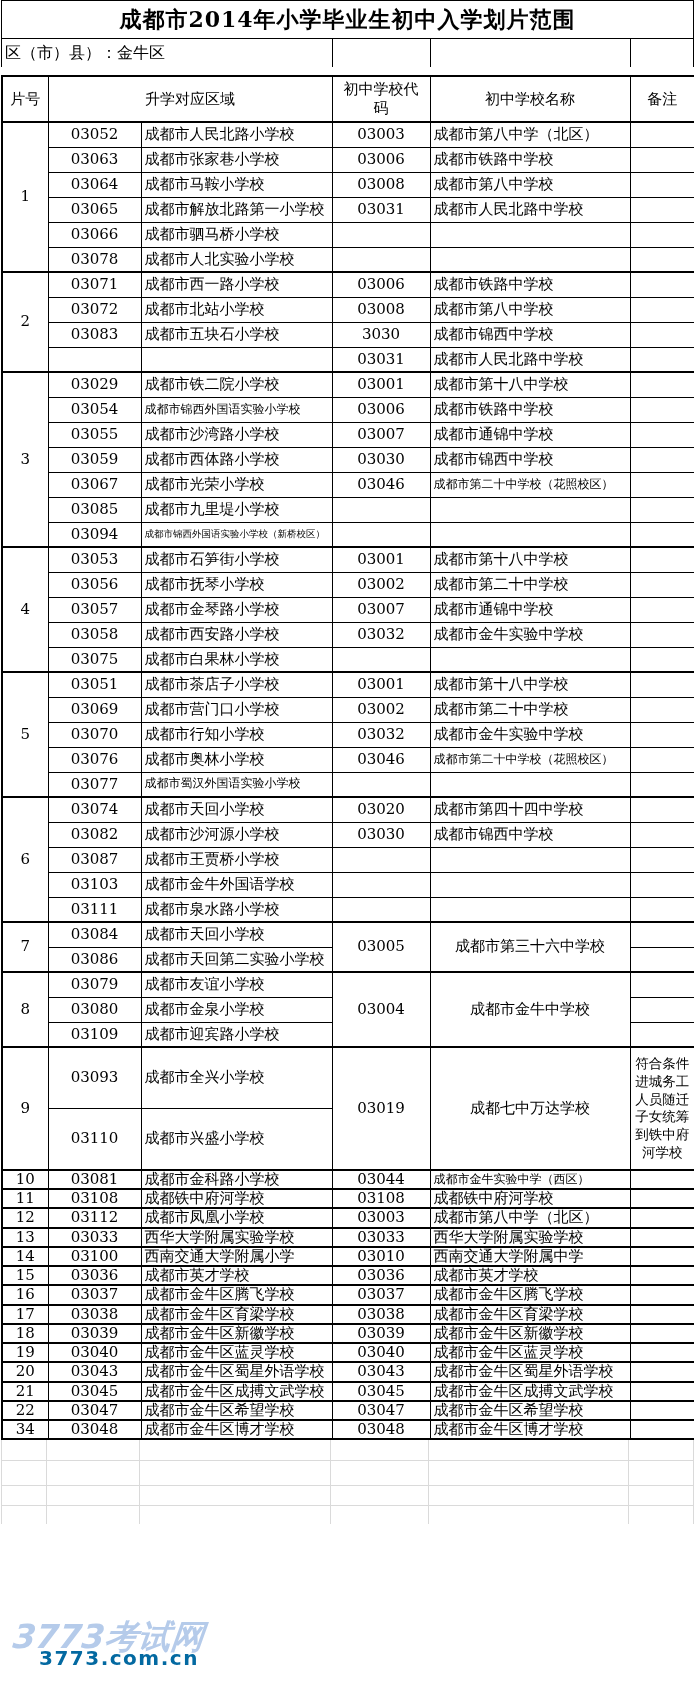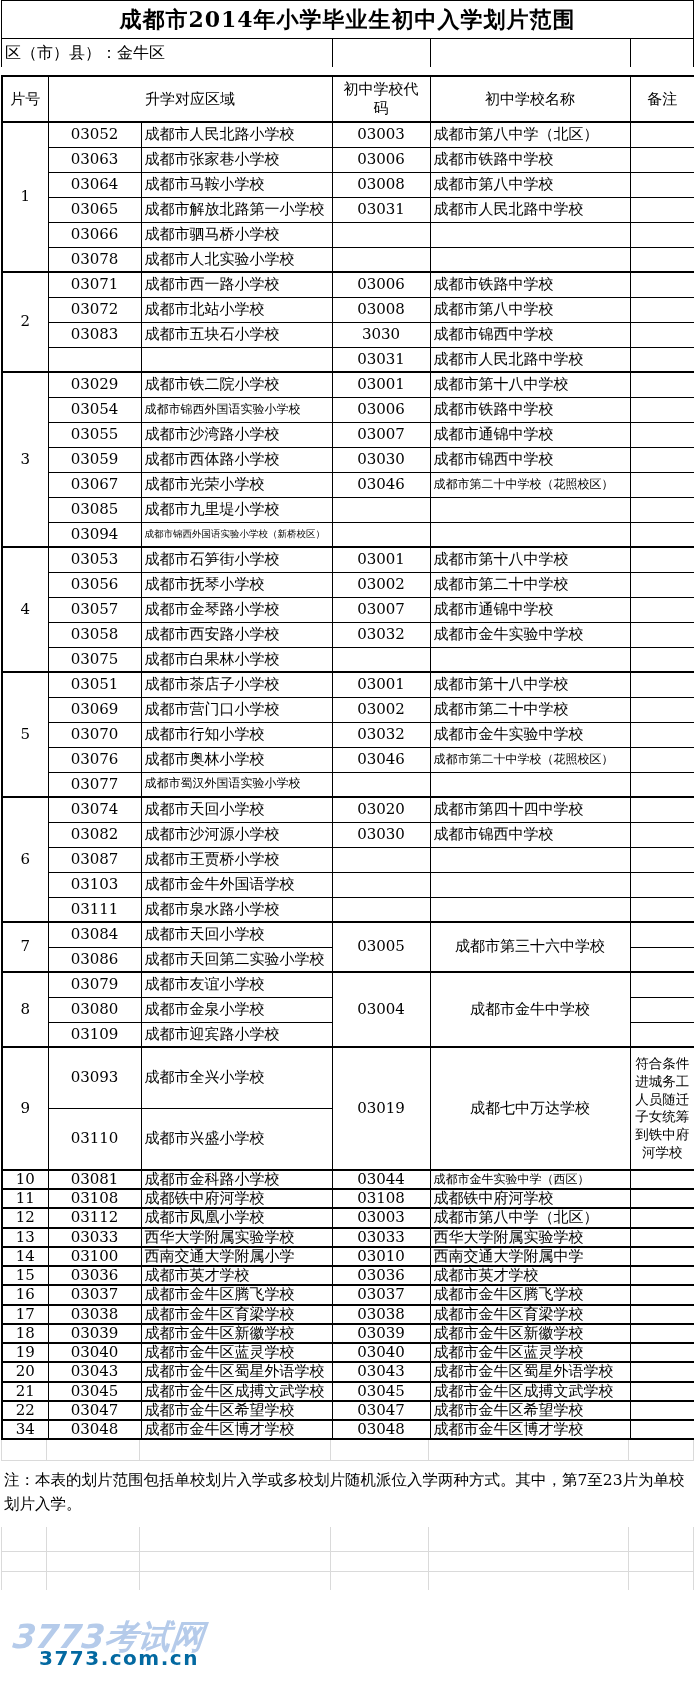--- a/index.html
+++ b/index.html
@@ -462,21 +462,20 @@
 
   <div class="frow fempty">
     <div class="fc fc1"></div>
     <div class="fc fc2"></div>
     <div class="fc fc3"></div>
     <div class="fc fc4"></div>
     <div class="fc fc5"></div>
     <div class="fc fc6"></div>
   </div>
 
-  <div class="notebox">注：本表的划片范围包括单校划片入学或多校划片随机派位入学两种方式。其中，第7至23片为单校划片入学。</div>
 
   <div class="frow gr1">
     <div class="fc fc1"></div>
     <div class="fc fc2"></div>
     <div class="fc fc3"></div>
     <div class="fc fc4"></div>
     <div class="fc fc5"></div>
     <div class="fc fc6"></div>
   </div>
   <div class="frow gr2">

